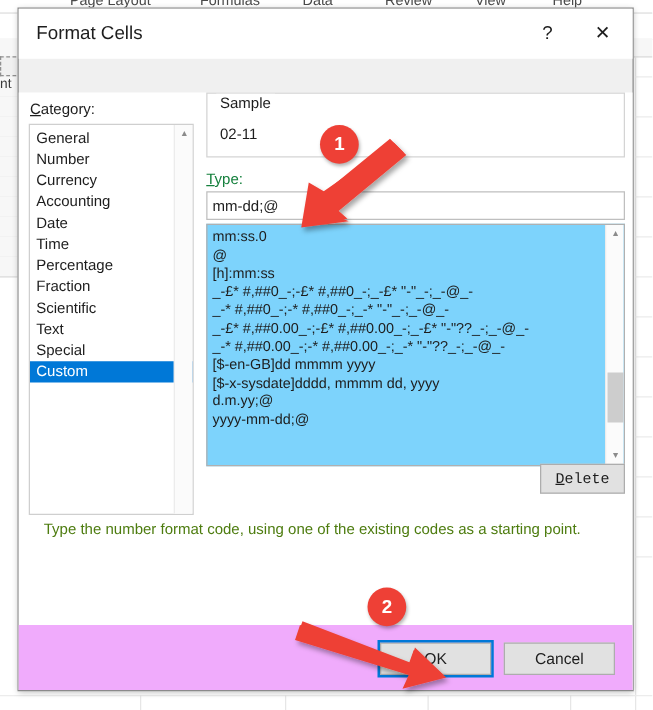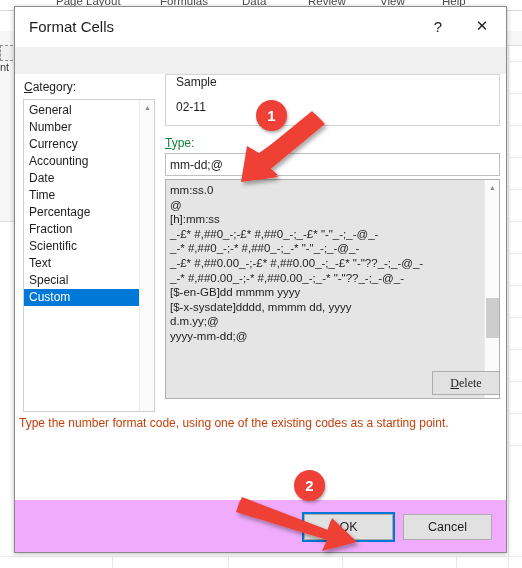--- a/index.html
+++ b/index.html
@@ -274,23 +274,23 @@
     font-size: 12px;
     color: #1d1d1d;
     padding: 0 4px;
     outline: none;
   }
   #type-listbox {
     position: absolute;
     left: 150px;
     top: 105px;
     width: 335px;
-    height: 220px;
+    height: 194px;
     border: 1px solid #b0b0b0;
-    background: #e5e5e5;
+    background: #7dd3fc;
     box-sizing: border-box;
     overflow: hidden;
   }
   .type-item {
     font-size: 11.5px;
     color: #1d1d1d;
     height: 14.6px;
     line-height: 14.6px;
     padding-left: 4px;
     white-space: nowrap;
@@ -298,32 +298,32 @@
   }
   #delete-button {
     position: absolute;
     left: 417px;
     top: 297px;
     width: 68px;
     height: 24px;
     background: #e1e1e1;
     border: 1px solid #adadad;
     box-sizing: border-box;
-    font-family: Liberation Serif, serif;
+    font-family: Liberation Mono, monospace;
     font-size: 12px;
     color: #1d1d1d;
     cursor: default;
   }
   #delete-button u { text-decoration: underline; }
   #hint-text {
     position: absolute;
-    left: 4px;
+    left: 20px;
     top: 342px;
     font-size: 12px;
-    color: #c2410c;
+    color: #4d7c0f;
     white-space: nowrap;
     text-align: right;
   }
 
   
   .footer {
     position: absolute;
     left: 0; right: 0;
     bottom: 0;
     height: 52px;

